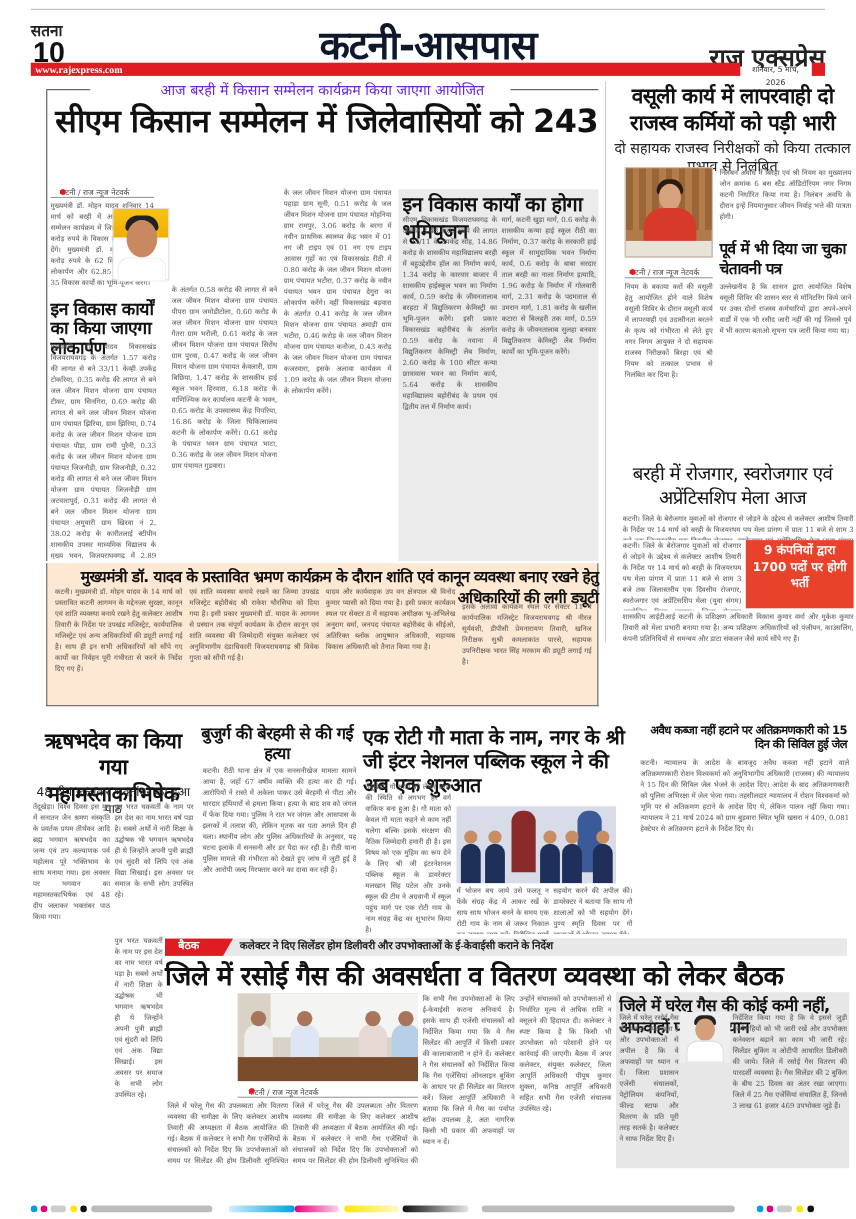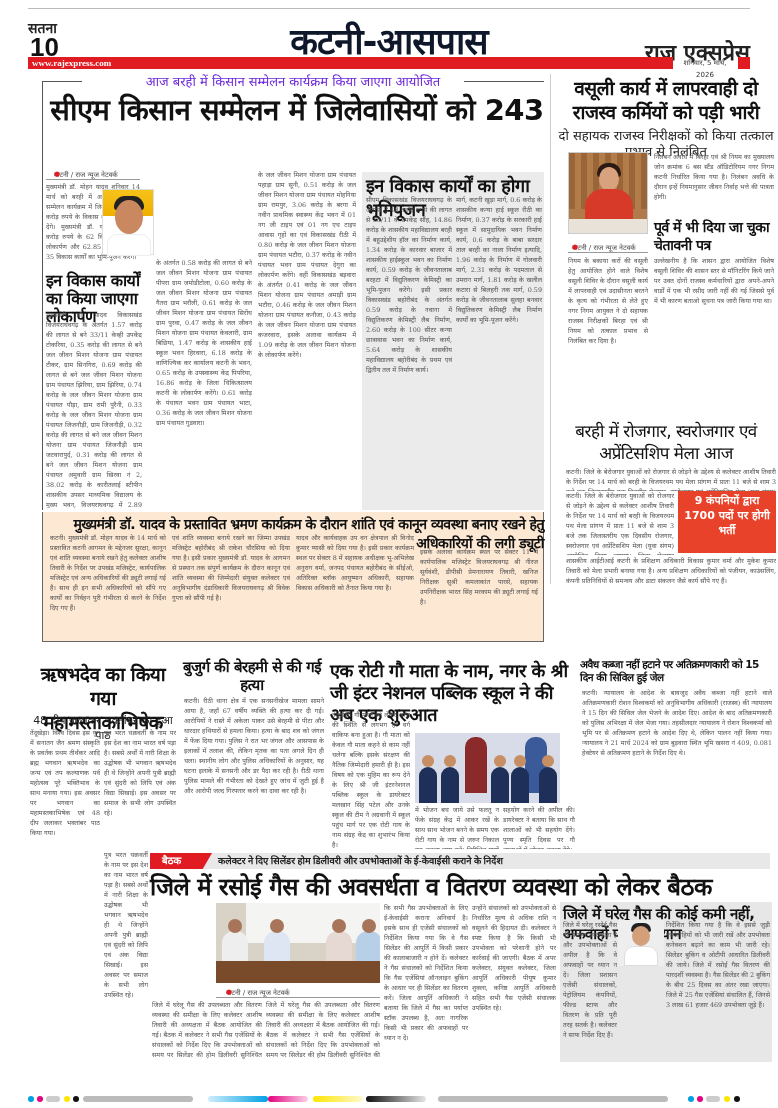--- a/index.html
+++ b/index.html
@@ -52,21 +52,21 @@
 
 
 .rishabh{left:28px;top:662px;width:150px;font-size:19px;line-height:24px;text-align:center}
 .rishabh-sub{left:28px;top:712px;width:150px;font-family:"DejaVu Sans",sans-serif;font-size:11px;text-align:center}
 .murder{left:182px;top:658px;width:140px;font-size:15px;line-height:18px;text-align:center}
 .roti{left:330px;top:660px;width:245px;font-size:18px;line-height:22px}
 .school-photo{left:415px;top:733px;width:145px;height:70px;background:#d7dce8;overflow:hidden}
 .kid{position:absolute;bottom:0;width:18px;height:36px;border-radius:9px 9px 0 0;background:#1e2f5a}
 .kid .hd2{position:absolute;left:3px;top:-12px;width:12px;height:12px;border-radius:50%;background:#c78e64}
 .adult{position:absolute;bottom:10px;width:22px;height:56px;background:#8b2a2a;border-radius:10px 10px 0 0}
-.encroach{left:580px;top:658px;width:190px;font-size:10.5px;line-height:13px;text-align:left}
+.encroach{left:580px;top:658px;width:190px;font-size:10.5px;line-height:13px;text-align:right}
 
 
 .baithak-bar{left:150px;top:853px;width:620px;height:16px;background:#e8e8e8}
 .baithak-tag{left:150px;top:853px;width:62px;height:16px;background:#e11b22;clip-path:polygon(0 0,100% 0,85% 100%,0 100%);color:#fff;font-family:"DejaVu Sans",sans-serif;font-weight:bold;font-size:10px;line-height:16px;padding-left:12px}
 .baithak-sub{left:218px;top:853px;font-family:Liberation Serif, serif;font-weight:bold;font-size:9.5px;line-height:16px;color:#222}
 .gas-head{left:150px;top:872px;width:620px;font-size:24px;line-height:30px}
 .meeting-photo{left:216px;top:903px;width:164px;height:80px;background:#d9d2c6;overflow:hidden}
 .meeting-photo .screen{position:absolute;left:30px;top:0;width:134px;height:40px;background:#f4f4f2}
 .meeting-photo .table{position:absolute;left:0;top:58px;width:164px;height:22px;background:#7a4b2a}
 .person{position:absolute;top:28px;width:26px;height:32px;border-radius:12px 12px 0 0}

